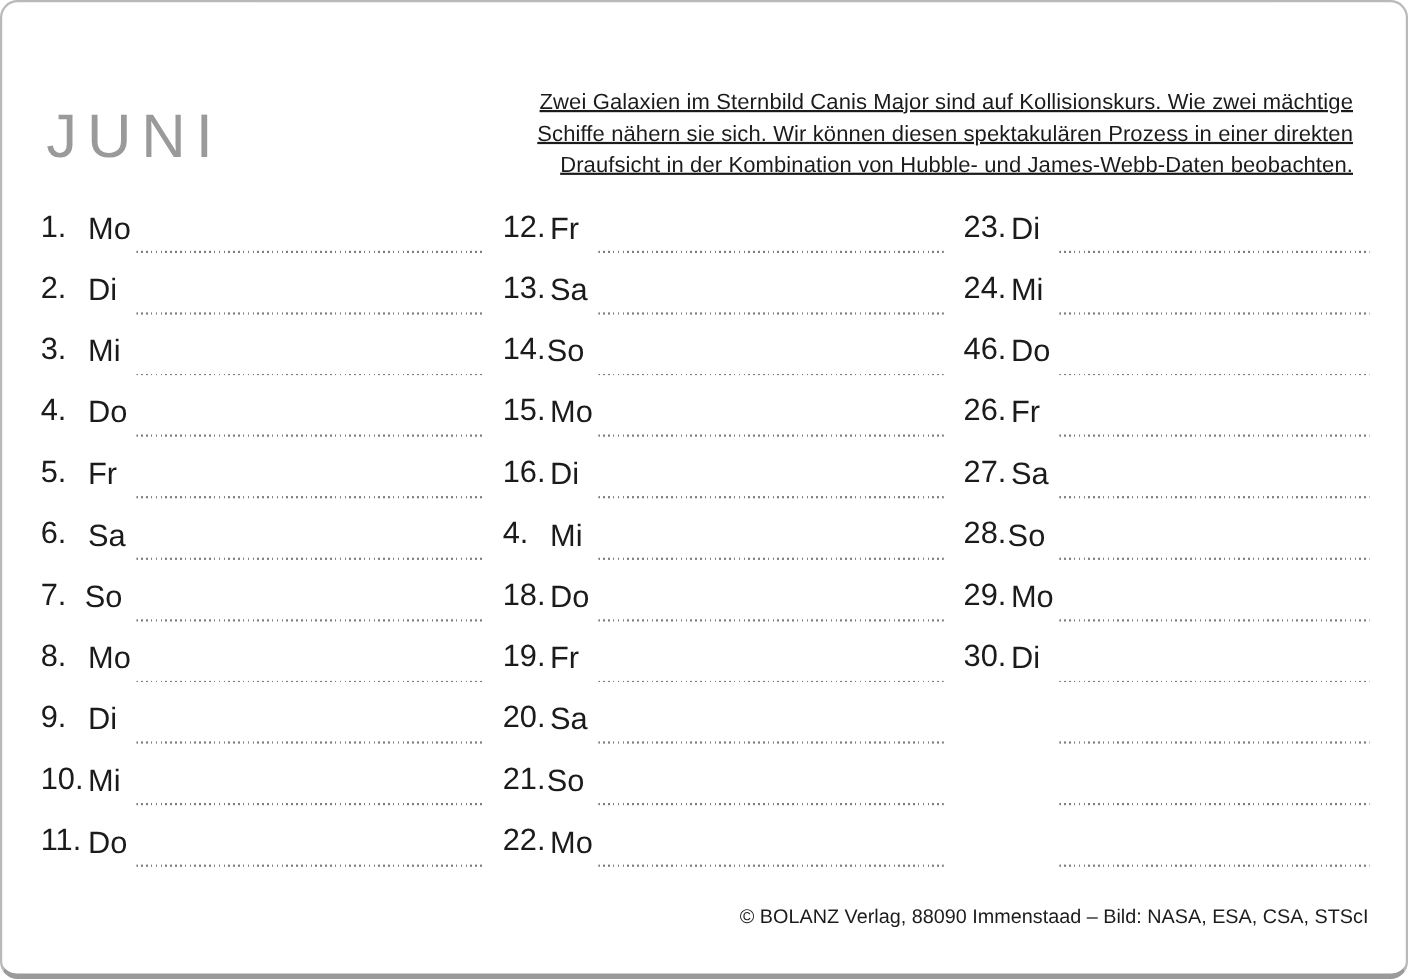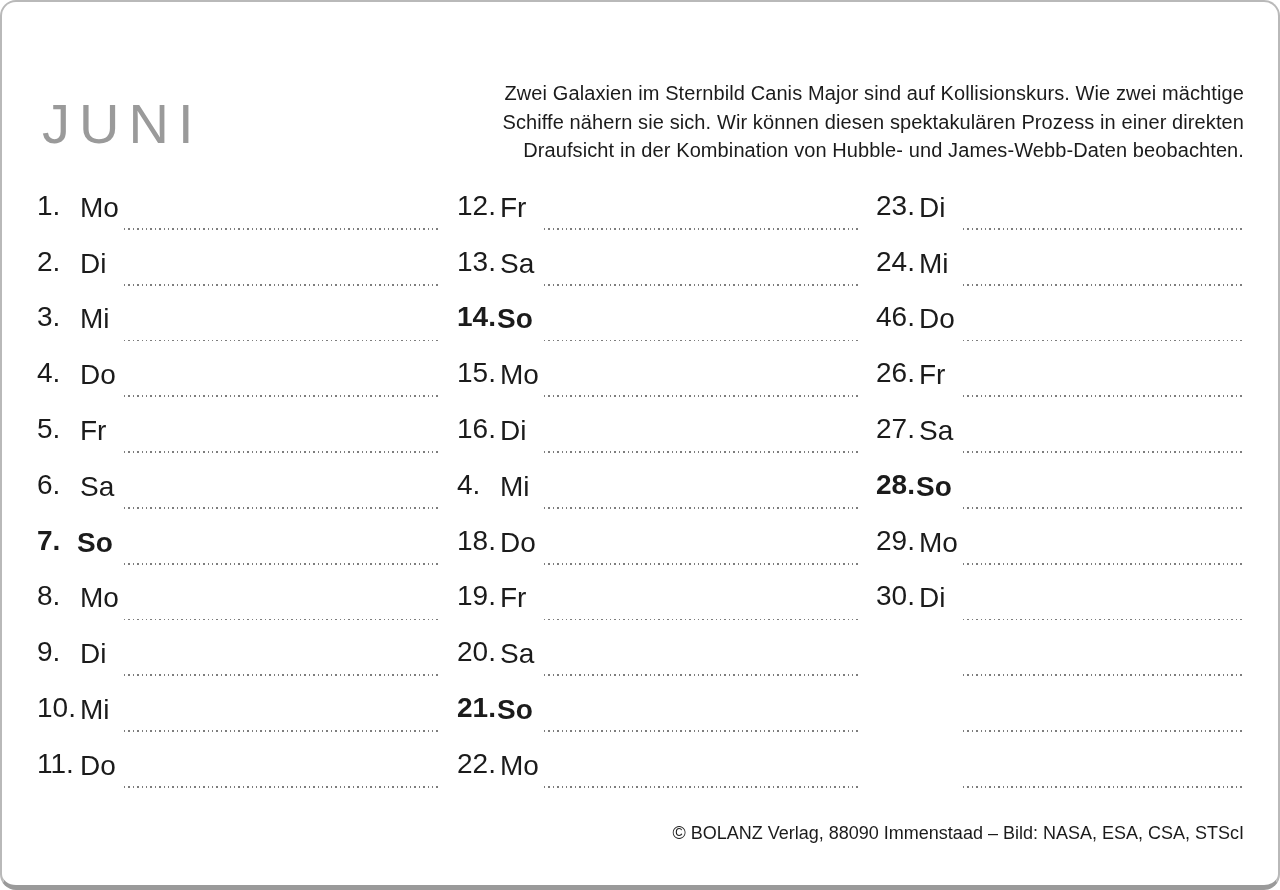--- a/index.html
+++ b/index.html
@@ -27,42 +27,43 @@
     position:absolute;
     left:40px;top:94px;
     font-size:56px;
     font-weight:300;
     letter-spacing:9px;
     color:var(--title-gray);
     line-height:1;
   }
   .description{
     position:absolute;
-    top:77px;right:34px;
+    top:77px;right:48px;
     text-align:right;
     font-size:20px;
     line-height:28.5px;
     color:var(--text-dark);
     letter-spacing:0.1px;
+    text-decoration:underline;
   }
   .day-column{position:absolute;top:172px;}
   .day-column.c1{left:35px;width:402px;}
   .day-column.c2{left:455px;width:401px;}
   .day-column.c3{left:874px;width:369px;}
   .day-row{position:relative;height:55.8px;}
   .day-row .num{
     position:absolute;left:0;bottom:10px;
     font-size:28px;line-height:1;color:var(--text-dark);
   }
   .day-row .day{
     position:absolute;left:43px;bottom:8px;
     font-size:28px;line-height:1;color:var(--text-dark);
   }
   .day-row.sunday .num,
-  .day-row.sunday .day{font-weight:700;}
+  .day-row.sunday .day{font-weight:400;}
   .day-row.sunday .day{left:40px;}
   .day-row .dotline{
     position:absolute;left:87px;right:0;bottom:0;height:1.8px;
     background:repeating-linear-gradient(90deg,
       var(--dot-gray) 0 1.4px, transparent 1.4px 4.4px);
   }
   .footer{
     position:absolute;
     top:821px;right:34px;
     font-size:18px;

